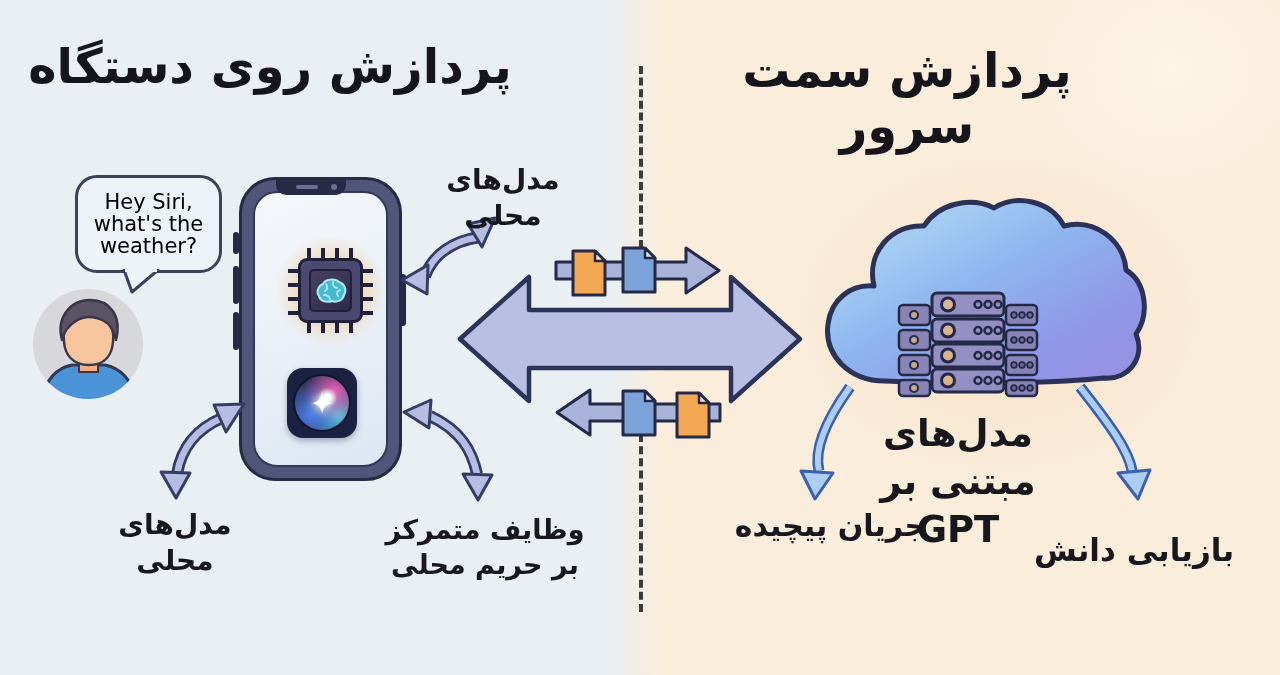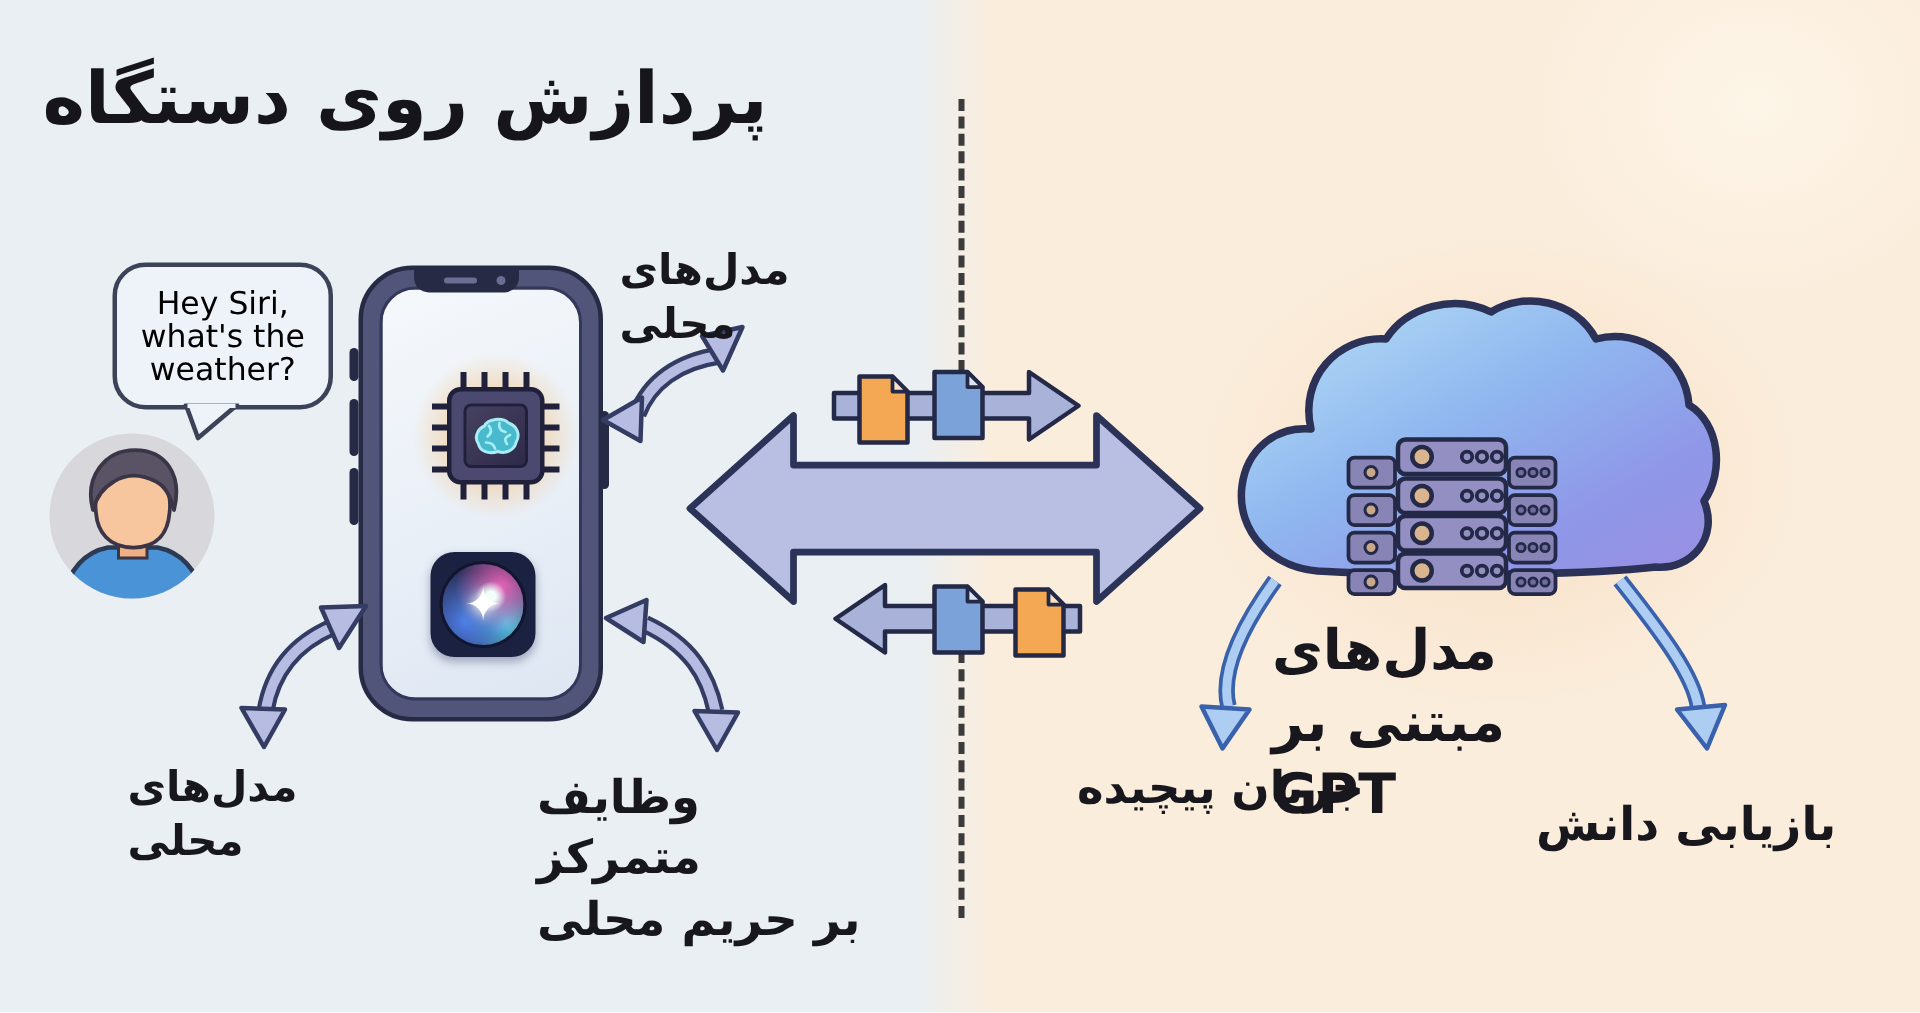--- a/index.html
+++ b/index.html
@@ -20,21 +20,21 @@
            background:radial-gradient(ellipse at center, #fdf5e7 0%, rgba(253,245,231,0) 70%); }
 
   
   .divider { position:absolute; left:639px; width:0; border-left:4px dashed #3b3b3b; }
   .div-top { top:66px; height:182px; }
   .div-bot { top:434px; height:178px; }
 
   
   .title { position:absolute; text-align:center; font-weight:800; font-size:48px;
            color:#15151b; letter-spacing:-1px; direction:rtl;padding-left:20px; }
-  .plabel { position:absolute; text-align:left; font-weight:700; color:#17171d;
+  .plabel { position:absolute; text-align:center; font-weight:700; color:#17171d;
             direction:rtl; line-height:1.3; }
 
   
   .bubble { position:absolute; left:75px; top:175px; width:147px; height:98px;
             background:#edf3f8; border:3px solid #3c4257; border-radius:22px;
             display:flex; flex-direction:column; justify-content:center; align-items:center; }
   .bubble span { font-size:21px; line-height:22px; color:#000000; font-weight:500; }
   .bubble-tail { position:absolute; left:110px; top:269px; }
 
   
@@ -92,20 +92,21 @@
 
 <div id="stage">
 
   <div class="blob blob1"></div>
   <div class="blob blob2"></div>
 
   <div class="divider div-top"></div>
   <div class="divider div-bot"></div>
 
   <div class="title" style="left:0; top:38px; width:520px;">پردازش روی دستگاه</div>
+  <div class="title" style="left:687px; top:42px; width:420px;">پردازش سمت سرور</div>
 
   <div class="bubble">
     <span>Hey Siri,</span>
     <span>what's the</span>
     <span>weather?</span>
   </div>
   <svg class="bubble-tail" width="52" height="26">
     <path d="M14 1 L48 1 L22 23 Z" fill="#edf3f8" stroke="#3c4257" stroke-width="3" stroke-linejoin="round"></path>
     <rect x="15" y="0" width="32" height="3" fill="#edf3f8"></rect>
   </svg>
@@ -299,21 +300,21 @@
     <polygon points="27,116 13,88 45,90" fill="#aecdf2" stroke="#3a62ac" stroke-width="3" stroke-linejoin="round"></polygon>
     <path d="M292 4 C322 42 341 68 344 88" fill="none" stroke="#3a62ac" stroke-width="11"></path>
     <path d="M292 4 C322 42 341 68 344 88" fill="none" stroke="#aecdf2" stroke-width="6"></path>
     <polygon points="350,116 330,90 362,87" fill="#aecdf2" stroke="#3a62ac" stroke-width="3" stroke-linejoin="round"></polygon>
   </svg>
 
   <div class="plabel" style="left:413px; top:162px; width:180px; font-size:28px;">مدل‌های محلی</div>
 
   <div class="plabel" style="left:85px; top:507px; width:180px; font-size:28px;">مدل‌های محلی</div>
 
-  <div class="plabel" style="left:358px; top:512px; width:220px; font-size:31px;">
+  <div class="plabel" style="left:375px; top:512px; width:220px; font-size:27px;">
     <div>وظایف متمرکز</div>
     <div>بر حریم محلی</div>
   </div>
 
   <div class="plabel" style="left:848px; top:410px; width:220px; font-size:37px;">مدل‌های مبتنی بر GPT</div>
 
   <div class="plabel" style="left:718px; top:506px; width:225px; font-size:30px;">
     <div>جریان پیچیده</div>
   </div>
 

